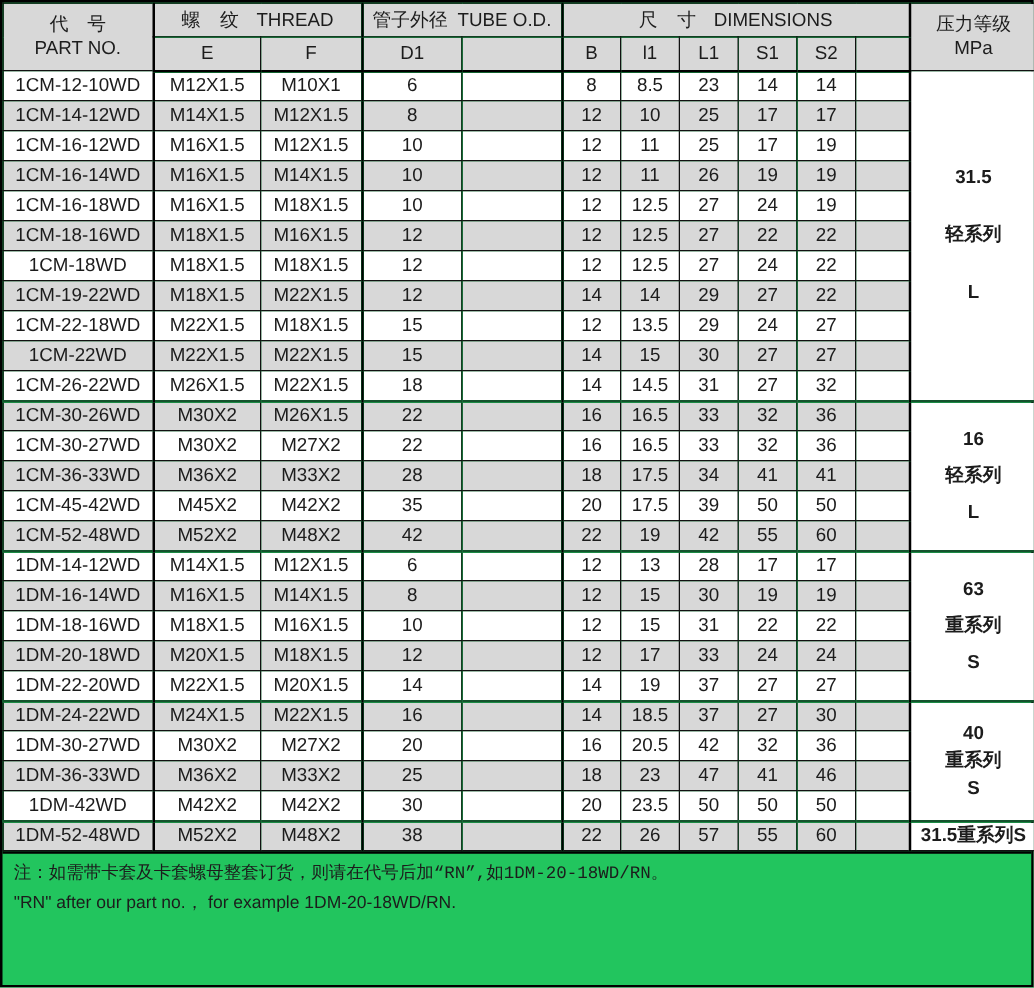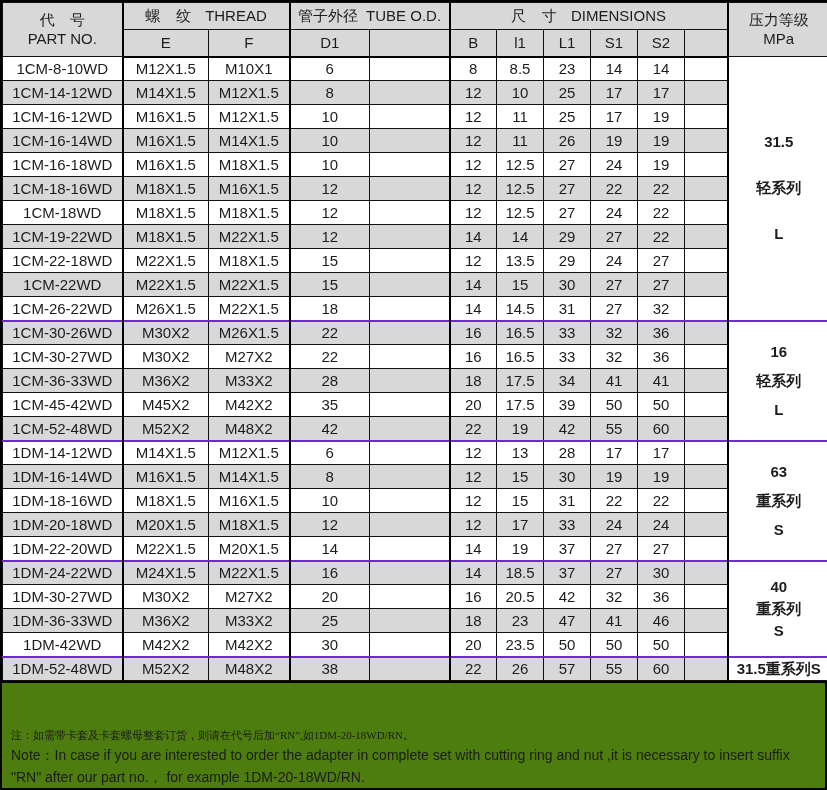--- a/index.html
+++ b/index.html
@@ -6,21 +6,21 @@
   html, body { background: #ffffff; }
   body {
     width: 827px; height: 790px;
     font-family: "Liberation Sans", "DejaVu Sans", sans-serif;
     color: #1c1c1c;
   }
   .page {
     width: 827px; height: 790px;
     border: 2px solid #000;
     display: flex; flex-direction: column;
-    background: #4d7c0f;
+    background: #22c55e;
   }
   table {
     border-collapse: collapse;
     table-layout: fixed;
     width: 100%;
   }
   th, td {
     border: 1px solid #111;
     text-align: center;
     vertical-align: middle;
@@ -30,41 +30,41 @@
     white-space: nowrap;
   }
   thead th { background: #d8d8d8; height: 27px; }
   thead tr.sub th { border-bottom: 2px solid #000; }
   .zh { font-family: "Liberation Serif", "DejaVu Serif", serif; }
   .hdr2line .zh { display: block; line-height: 1.35; }
   .hdr2line .en { display: block; line-height: 1.25; }
   .grp .zh { letter-spacing: 6px; margin-right: 4px; text-align: center; }
   tbody td { height: 24px; background: #fff; }
   tbody tr.alt td { background: #d8d8d8; }
-  tbody tr.gs td { border-top: 2px solid #6d28d9; }
+  tbody tr.gs td { border-top: 2px solid #14532d; }
   .b-r2 { border-right: 2px solid #000 !important; }
   td.pressure {
     background: #fff !important;
     vertical-align: middle;
     white-space: normal;
   }
   td.pressure .pstack {
     display: flex; flex-direction: column;
     align-items: center; justify-content: center;
   }
   td.pressure .pline { line-height: 20px; font-weight: bold; }
   .notes {
     flex: 1;
     border-top: 2px solid #000;
     padding: 5px 9px 4px 9px;
     text-align: left;
     font-size: 14px;
     line-height: 1.58;
   }
-  .notes .zh-line { font-family: Liberation Serif, serif; font-size: 11px; margin-top: 39px; }
+  .notes .zh-line { font-family: Liberation Mono, monospace; font-size: 14px; }
 </style>
 </head>
 <body>
 
 <div class="page">
   <table>
     <colgroup>
       <col style="width:120px">
         <col style="width:86px">
         <col style="width:81px">
@@ -109,21 +109,21 @@
         <th>B</th>
         <th>l1</th>
         <th>L1</th>
         <th>S1</th>
         <th>S2</th>
         <th class="b-r2"></th>
       </tr>
     </thead>
     <tbody id="tbody">
         <tr>
-          <td class="b-r2">1CM-8-10WD</td>
+          <td class="b-r2">1CM-12-10WD</td>
           <td>M12X1.5</td>
           <td class="b-r2">M10X1</td>
           <td>6</td>
           <td class="b-r2"></td>
           <td>8</td>
           <td>8.5</td>
           <td>23</td>
           <td>14</td>
           <td>14</td>
           <td class="b-r2"></td>
@@ -484,16 +484,15 @@
             <div class="pstack" style="gap: 0px;">
               <div class="pline">31.5重系列S</div>
             </div>
           </td>
         </tr>
       </tbody>
   </table>
 
   <div class="notes">
     <div class="zh-line">注：如需带卡套及卡套螺母整套订货，则请在代号后加“RN”,如1DM-20-18WD/RN。</div>
-    <div>Note：In case if you are interested to order the adapter in complete set with cutting ring and nut ,it is necessary to insert suffix</div>
     <div>"RN" after our part no.， for example 1DM-20-18WD/RN.</div>
   </div>
 </div>
 
 </body></html>

